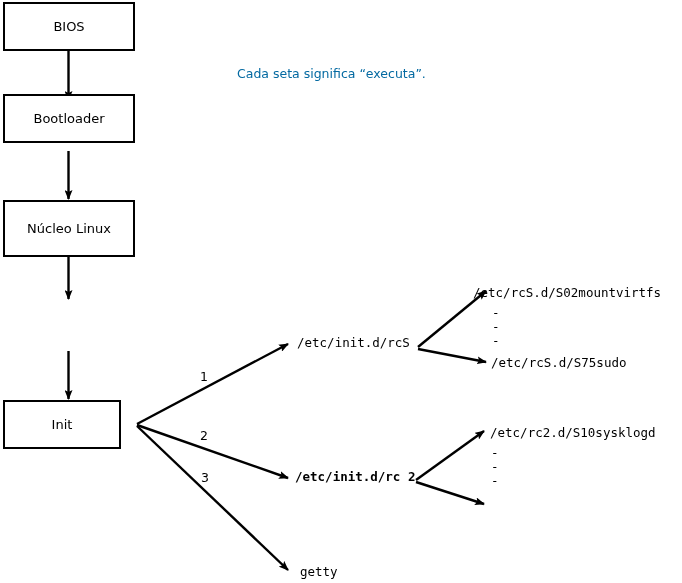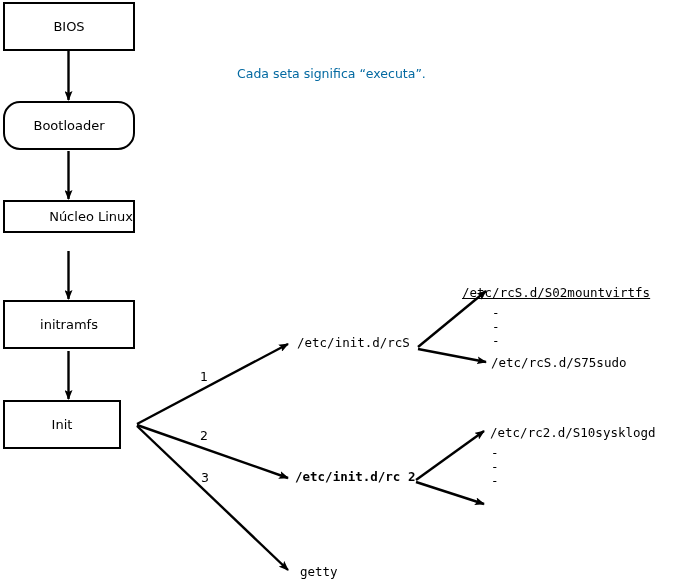--- a/index.html
+++ b/index.html
@@ -91,47 +91,44 @@
     <line x1="418" y1="349" x2="486" y2="362" stroke="#000000" stroke-width="2.4" marker-end="url(#arrowhead)"></line>
 
     <line x1="416" y1="480" x2="484" y2="431" stroke="#000000" stroke-width="2.4" marker-end="url(#arrowhead)"></line>
     <line x1="416" y1="482" x2="484" y2="504" stroke="#000000" stroke-width="2.4" marker-end="url(#arrowhead)"></line>
   </svg>
 
   <div class="node-box" style="left:3px; top:2px; width:132px; height:49px;">
     <span>BIOS</span>
   </div>
 
-  <div class="node-box" style="left:3px; top:101px; width:132px; height:49px;border-radius:17px;">
+  <div class="node-box" style="left:3px; top:94px; width:132px; height:49px;">
     <span>Bootloader</span>
   </div>
 
-  <div class="node-box" style="left:3px; top:200px; width:132px; height:33px;justify-content:flex-end;">
+  <div class="node-box" style="left:3px; top:200px; width:132px; height:57px;">
     <span>Núcleo Linux</span>
   </div>
 
-  <div class="node-box" style="left:3px; top:300px; width:132px; height:49px;">
-    <span>initramfs</span>
-  </div>
 
   <div class="node-box" style="left:3px; top:400px; width:118px; height:49px;">
     <span>Init</span>
   </div>
 
   <div class="caption" style="left:237px; top:68px;">Cada seta significa “executa”.</div>
 
   <div class="edge-num" style="left:200px; top:371px;">1</div>
   <div class="edge-num" style="left:200px; top:430px;">2</div>
   <div class="edge-num" style="left:201px; top:472px;">3</div>
 
   <div class="text-label" style="left:297px; top:337px;">/etc/init.d/rcS</div>
   <div class="text-label" style="left:295px; top:471px;font-weight:bold;">/etc/init.d/rc 2</div>
   <div class="text-label" style="left:300px; top:566px;">getty</div>
 
-  <div class="text-label" style="left:462px; top:287px;text-decoration:underline;">/etc/rcS.d/S02mountvirtfs</div>
+  <div class="text-label" style="left:473px; top:287px;">/etc/rcS.d/S02mountvirtfs</div>
   <div class="dash-mark" style="left:492px; top:307px;">-</div>
   <div class="dash-mark" style="left:492px; top:321px;">-</div>
   <div class="dash-mark" style="left:492px; top:335px;">-</div>
   <div class="text-label" style="left:491px; top:357px;">/etc/rcS.d/S75sudo</div>
 
   <div class="text-label" style="left:490px; top:427px;">/etc/rc2.d/S10sysklogd</div>
   <div class="dash-mark" style="left:491px; top:447px;">-</div>
   <div class="dash-mark" style="left:491px; top:461px;">-</div>
   <div class="dash-mark" style="left:491px; top:475px;">-</div>
 

